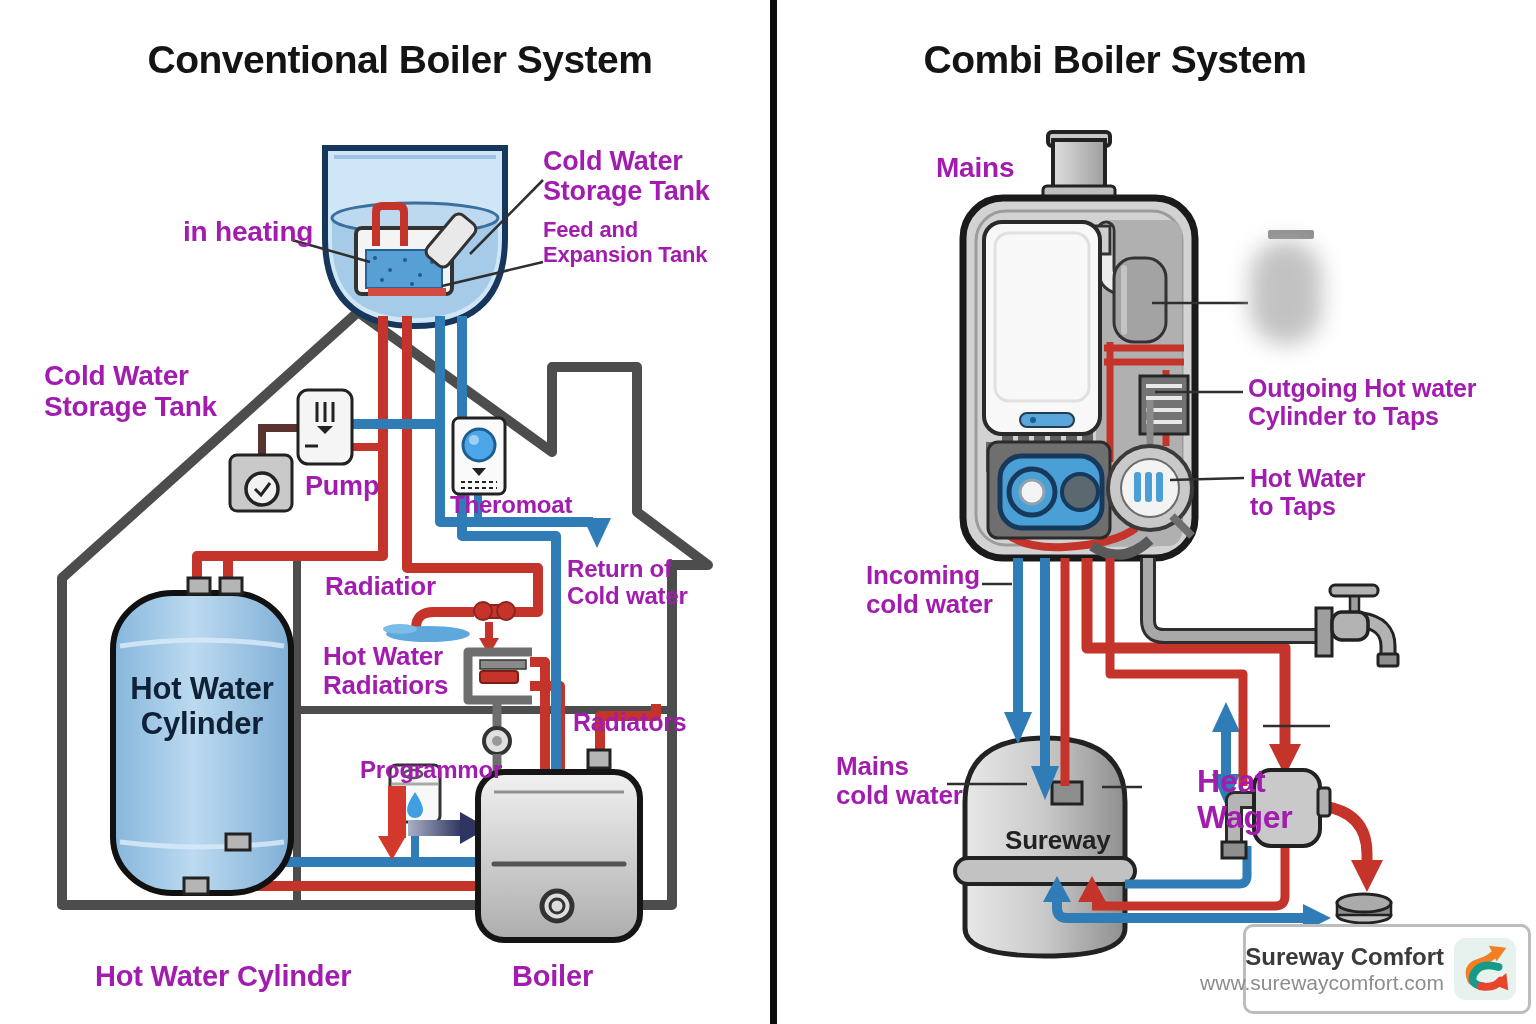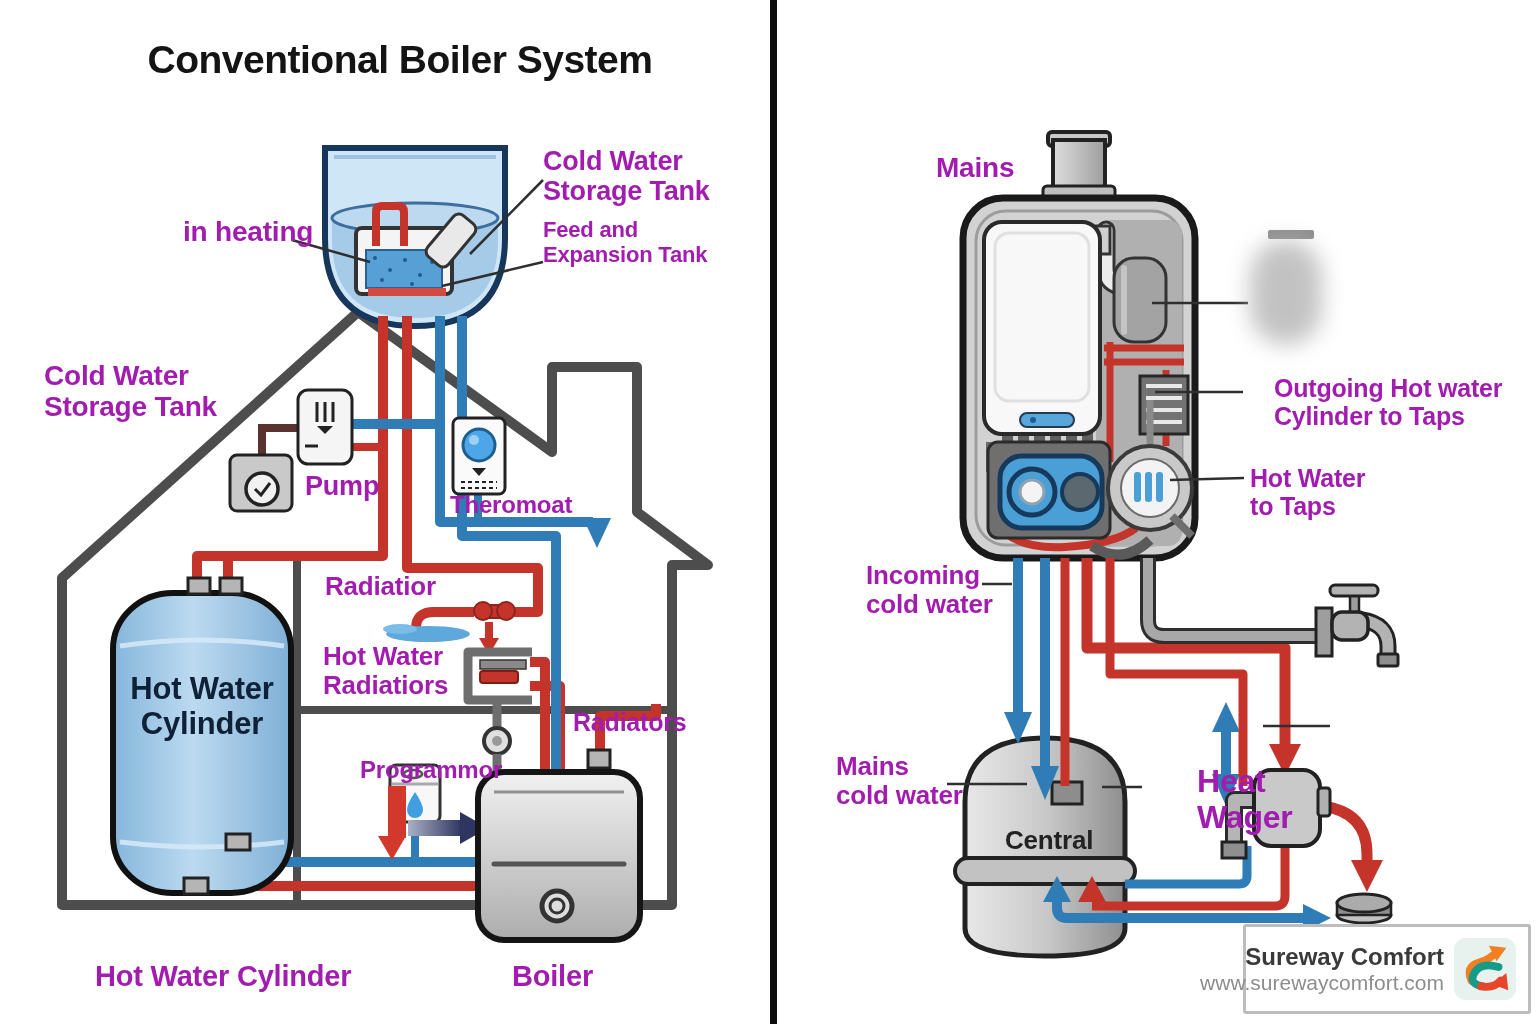--- a/index.html
+++ b/index.html
@@ -8,21 +8,21 @@
   #bg{position:absolute;left:0;top:0;}
   .ttl{position:absolute;font-weight:bold;color:#141414;font-size:39px;letter-spacing:-0.5px;
        text-align:center;white-space:nowrap;}
   .lbl{position:absolute;font-weight:bold;color:#a21caf;line-height:1.12;white-space:pre-line;
        letter-spacing:-0.2px;}
   .blur-blob{position:absolute;left:1250px;top:240px;width:72px;height:105px;background:#b4b4b4;
        border-radius:36px;filter:blur(11px);opacity:.8;}
   .blur-dash{position:absolute;left:1268px;top:230px;width:46px;height:9px;background:#8f8f8f;
        border-radius:2px;filter:blur(.6px);}
   .wm-card{position:absolute;left:1243px;top:924px;width:288px;height:90px;background:#ffffff;
-       border:3px solid #bdbdbd;border-radius:3px;box-sizing:border-box;display:flex;
+       border:3px solid #bdbdbd;border-radius:10px;box-sizing:border-box;display:flex;
        align-items:center;justify-content:flex-end;gap:10px;padding:0 12px 0 10px;}
   .wm-text{text-align:right;}
   .wm-brand{font-weight:bold;font-size:24px;color:#3a3a3a;line-height:1.15;}
   .wm-url{font-size:21px;color:#8d8d8d;line-height:1.2;}
   .wm-logo{width:62px;height:62px;border-radius:12px;background:#e7f2ef;flex:0 0 auto;}
 </style>
 </head>
 <body>
 
 <div id="stage">
@@ -321,50 +321,53 @@
     <path d="M947,784 H1027"></path>
     <path d="M1142,787 H1102"></path>
     <path d="M1263,726 H1330"></path>
   </g>
 </svg>
 
 <div class="blur-dash"></div>
 <div class="blur-blob"></div>
 
 <div class="ttl" style="left:110px;top:38px;width:580px;">Conventional Boiler System</div>
+<div class="ttl" style="left:880px;top:38px;width:470px;">Combi Boiler System</div>
 
 <div class="lbl" style="left:543px;top:146px;font-size:27px;">Cold Water
 Storage Tank</div>
 <div class="lbl" style="left:543px;top:218px;font-size:22px;">Feed and
 Expansion Tank</div>
 <div class="lbl" style="left:183px;top:216px;font-size:28px;">in heating</div>
 <div class="lbl" style="left:44px;top:360px;font-size:28px;">Cold Water
 Storage Tank</div>
 <div class="lbl" style="left:305px;top:471px;font-size:27px;font-weight:600;">Pump</div>
 <div class="lbl" style="left:450px;top:492px;font-size:24px;font-weight:600;">Theromoat</div>
 <div class="lbl" style="left:325px;top:572px;font-size:26px;font-weight:600;">Radiatior</div>
+<div class="lbl" style="left:567px;top:556px;font-size:24px;font-weight:600;">Return of
+Cold water</div>
 <div class="lbl" style="left:323px;top:642px;font-size:26px;font-weight:600;">Hot Water
 Radiatiors</div>
 <div class="lbl" style="left:573px;top:668px;font-size:25px;font-weight:600;margin-top:40px;">Radiators</div>
 <div class="lbl" style="left:117px;top:672px;width:170px;text-align:center;font-size:31px;color:#0e2137;">Hot Water
 Cylinder</div>
 <div class="lbl" style="left:360px;top:757px;font-size:24px;font-weight:600;">Programmor</div>
 <div class="lbl" style="left:95px;top:960px;font-size:29px;">Hot Water Cylinder</div>
 <div class="lbl" style="left:512px;top:960px;font-size:29px;">Boiler</div>
 
 <div class="lbl" style="left:936px;top:152px;font-size:28px;">Mains</div>
-<div class="lbl" style="left:1248px;top:374px;font-size:25px;margin-left:26px;">Outgoing Hot water
+<div class="lbl" style="left:1248px;top:374px;font-size:25px;">Outgoing Hot water
 Cylinder to Taps</div>
 <div class="lbl" style="left:1250px;top:464px;font-size:25px;">Hot Water
 to Taps</div>
 <div class="lbl" style="left:866px;top:561px;font-size:26px;">Incoming
 cold water</div>
 <div class="lbl" style="left:836px;top:752px;font-size:26px;">Mains
 cold water</div>
-<div class="lbl" style="left:1005px;top:826px;width:85px;text-align:center;font-size:26px;font-weight:600;color:#222;">Central</div>
+<div class="lbl" style="left:1005px;top:826px;width:85px;text-align:center;font-size:26px;font-weight:600;color:#222;">Sureway</div>
 <div class="lbl" style="left:1197px;top:764px;font-size:32px;">Heat
 Wager</div>
 
 <div class="wm-card">
   <div class="wm-text">
     <div class="wm-brand">Sureway Comfort</div>
     <div class="wm-url">www.surewaycomfort.com</div>
   </div>
   <svg class="wm-logo" viewBox="0 0 64 64">
     <rect x="0" y="0" width="64" height="64" rx="12" fill="#e7f2ef"></rect>

